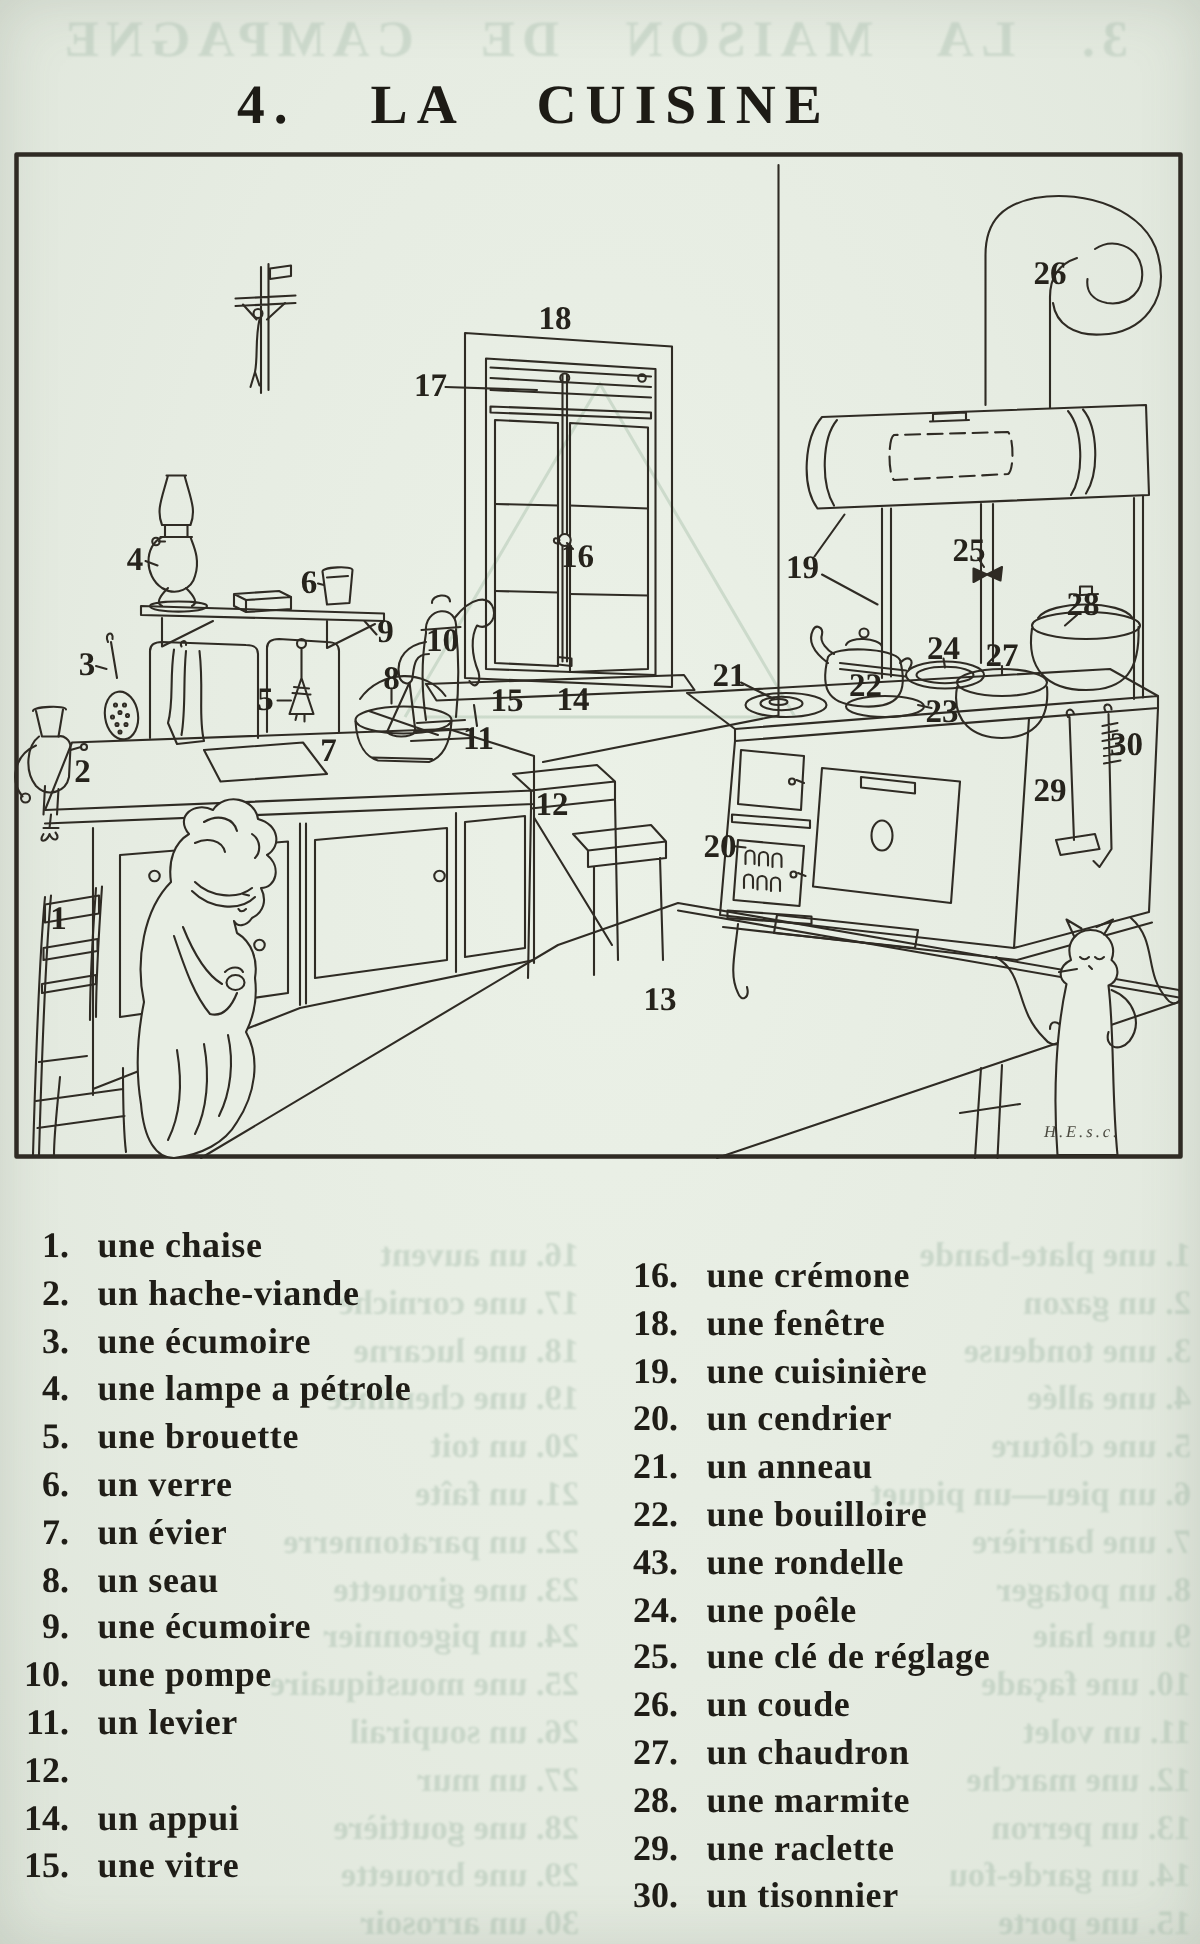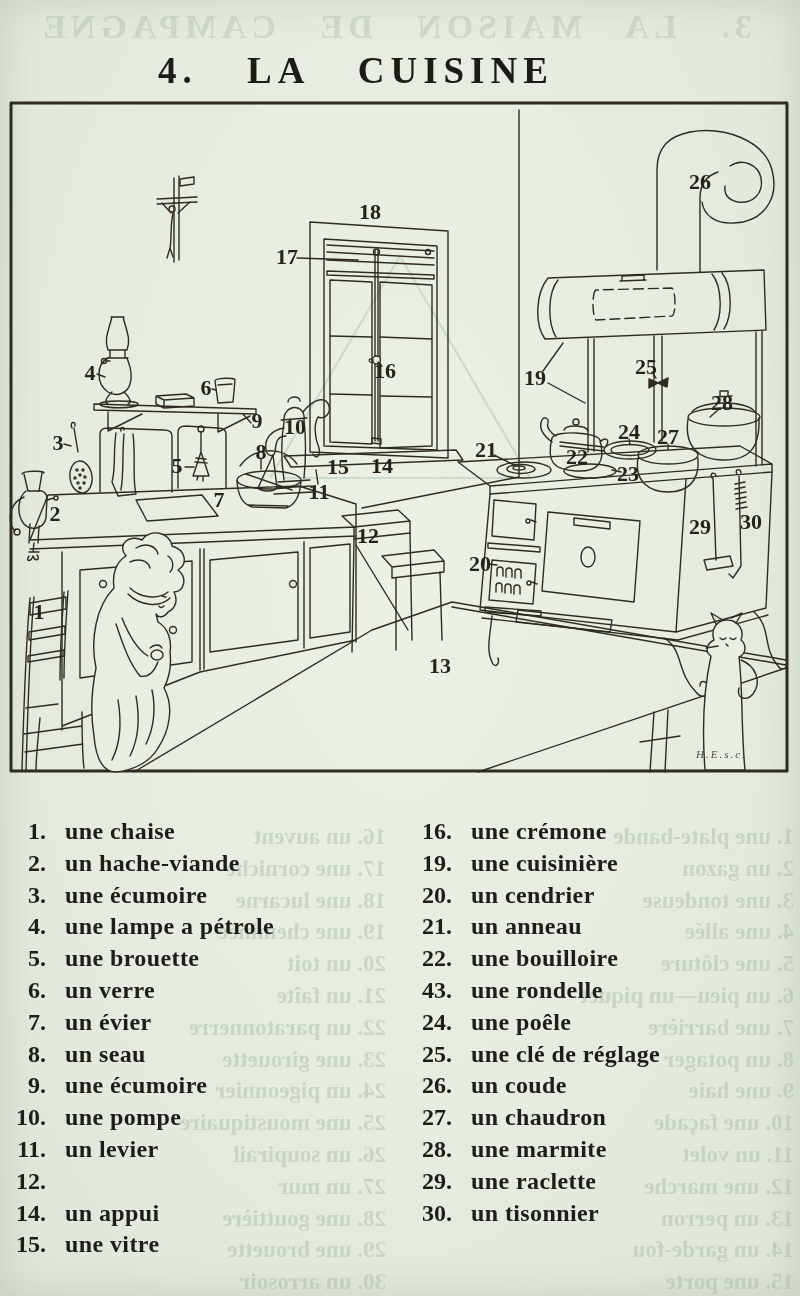--- a/index.html
+++ b/index.html
@@ -25,21 +25,21 @@
   .fig-label{position:absolute;transform:translate(-50%,-50%);font-size:22px;
     font-weight:700;color:#26231c;line-height:1;}
   
   .vocab{position:absolute;top:818px;left:0;width:800px;color:#1f1d17;}
   .vcol{position:absolute;top:0;margin:0;padding:0;list-style:none;}
   .vcol.c1{left:0;width:398px;}
   .vcol.c2{left:400px;width:398px;}
   .row{display:flex;height:31.8px;align-items:baseline;font-size:24px;font-weight:700;}
   .row .num{text-align:right;flex:0 0 auto;}
   .c1 .row .num{width:46px;}
-  .c2 .row .num{width:52px;}
+  .c2 .row .num{width:52px;margin-top:20px;}
   .row .term{margin-left:19px;white-space:nowrap;letter-spacing:.4px;}
   .ink{stroke:#2f2b24;fill:none;stroke-width:1.4;stroke-linecap:round;stroke-linejoin:round;}
   .inkf{stroke:#2f2b24;fill:#e8eee4;stroke-width:1.4;stroke-linejoin:round;}
   .heavy{stroke-width:3;}
   .bleedln{stroke:#b0c5b2;fill:none;stroke-width:2;opacity:.5;}
   .sig{font-style:italic;font-size:11px;letter-spacing:2px;fill:#4b4a40;}
 </style>
 </head>
 <body>
 
@@ -309,21 +309,21 @@
         <div class="fig-label" style="left: 472px; top: 464px;">20</div>
         <div class="fig-label" style="left: 478px; top: 350px;">21</div>
         <div class="fig-label" style="left: 569px; top: 357px;">22</div>
         <div class="fig-label" style="left: 620px; top: 374px;">23</div>
         <div class="fig-label" style="left: 621px; top: 332px;">24</div>
         <div class="fig-label" style="left: 638px; top: 267px;">25</div>
         <div class="fig-label" style="left: 692px; top: 82px;">26</div>
         <div class="fig-label" style="left: 660px; top: 337px;">27</div>
         <div class="fig-label" style="left: 714px; top: 303px;">28</div>
         <div class="fig-label" style="left: 692px; top: 427px;">29</div>
-        <div class="fig-label" style="left: 743px; top: 422px;">30</div>
+        <div class="fig-label" style="left: 743px; top: 396px;">30</div>
       </div>
   </div>
 
   <div class="vocab">
     <ol class="vcol c1">
 
     <li class="row">
         <span class="num">1.</span>
         <span class="term">une chaise</span>
       </li>
@@ -379,20 +379,24 @@
         <span class="term">une vitre</span>
       </li>
       </ol>
     <ol class="vcol c2">
 
     <li class="row">
         <span class="num">16.</span>
         <span class="term">une crémone</span>
       </li>
         <li class="row">
+        <span class="num">18.</span>
+        <span class="term">une fenêtre</span>
+      </li>
+        <li class="row">
         <span class="num">19.</span>
         <span class="term">une cuisinière</span>
       </li>
         <li class="row">
         <span class="num">20.</span>
         <span class="term">un cendrier</span>
       </li>
         <li class="row">
         <span class="num">21.</span>
         <span class="term">un anneau</span>

